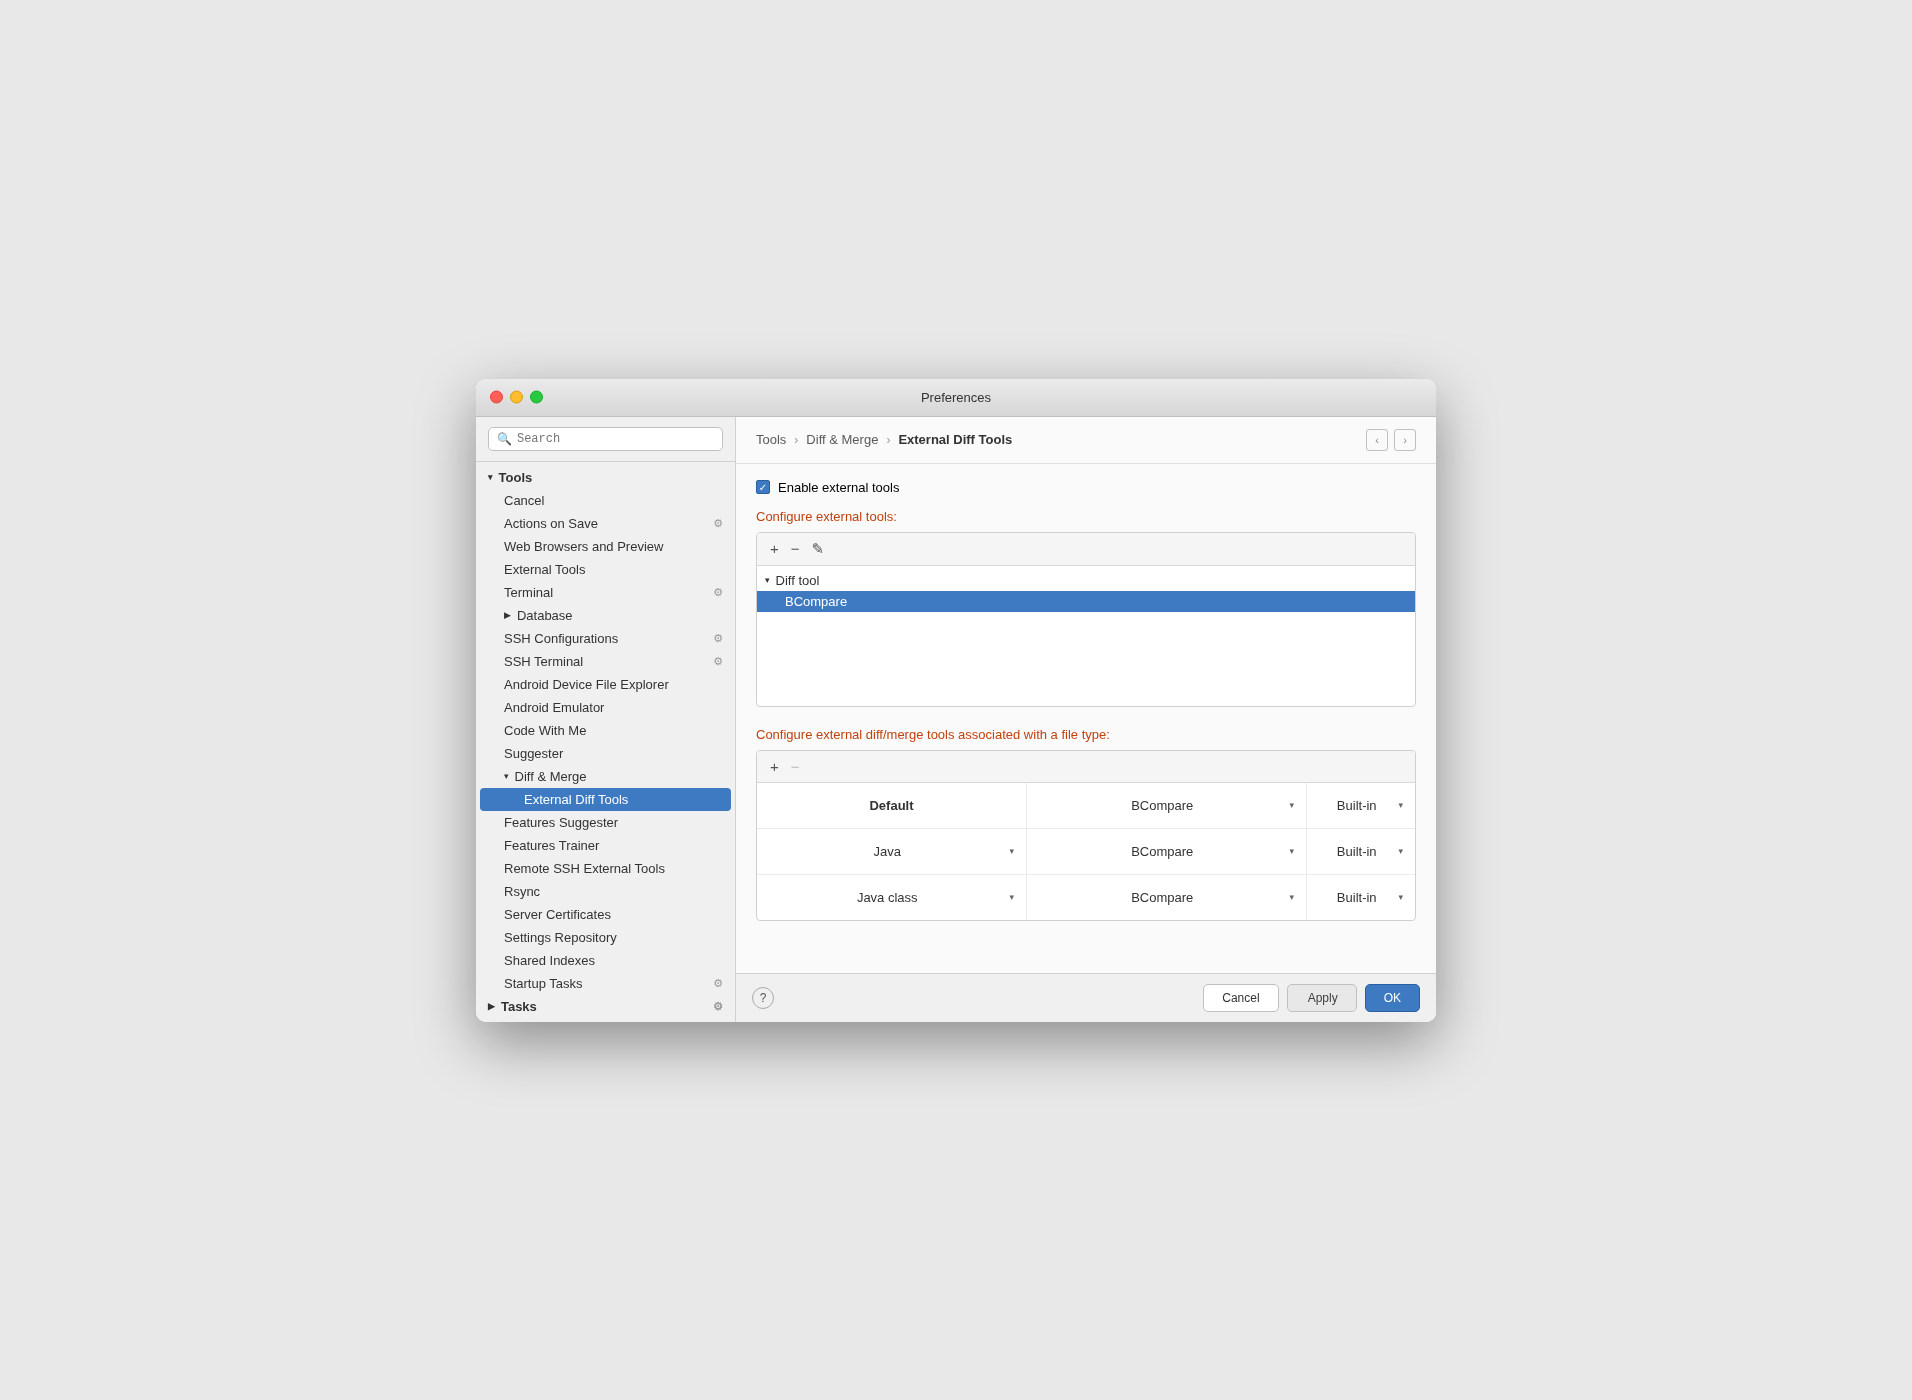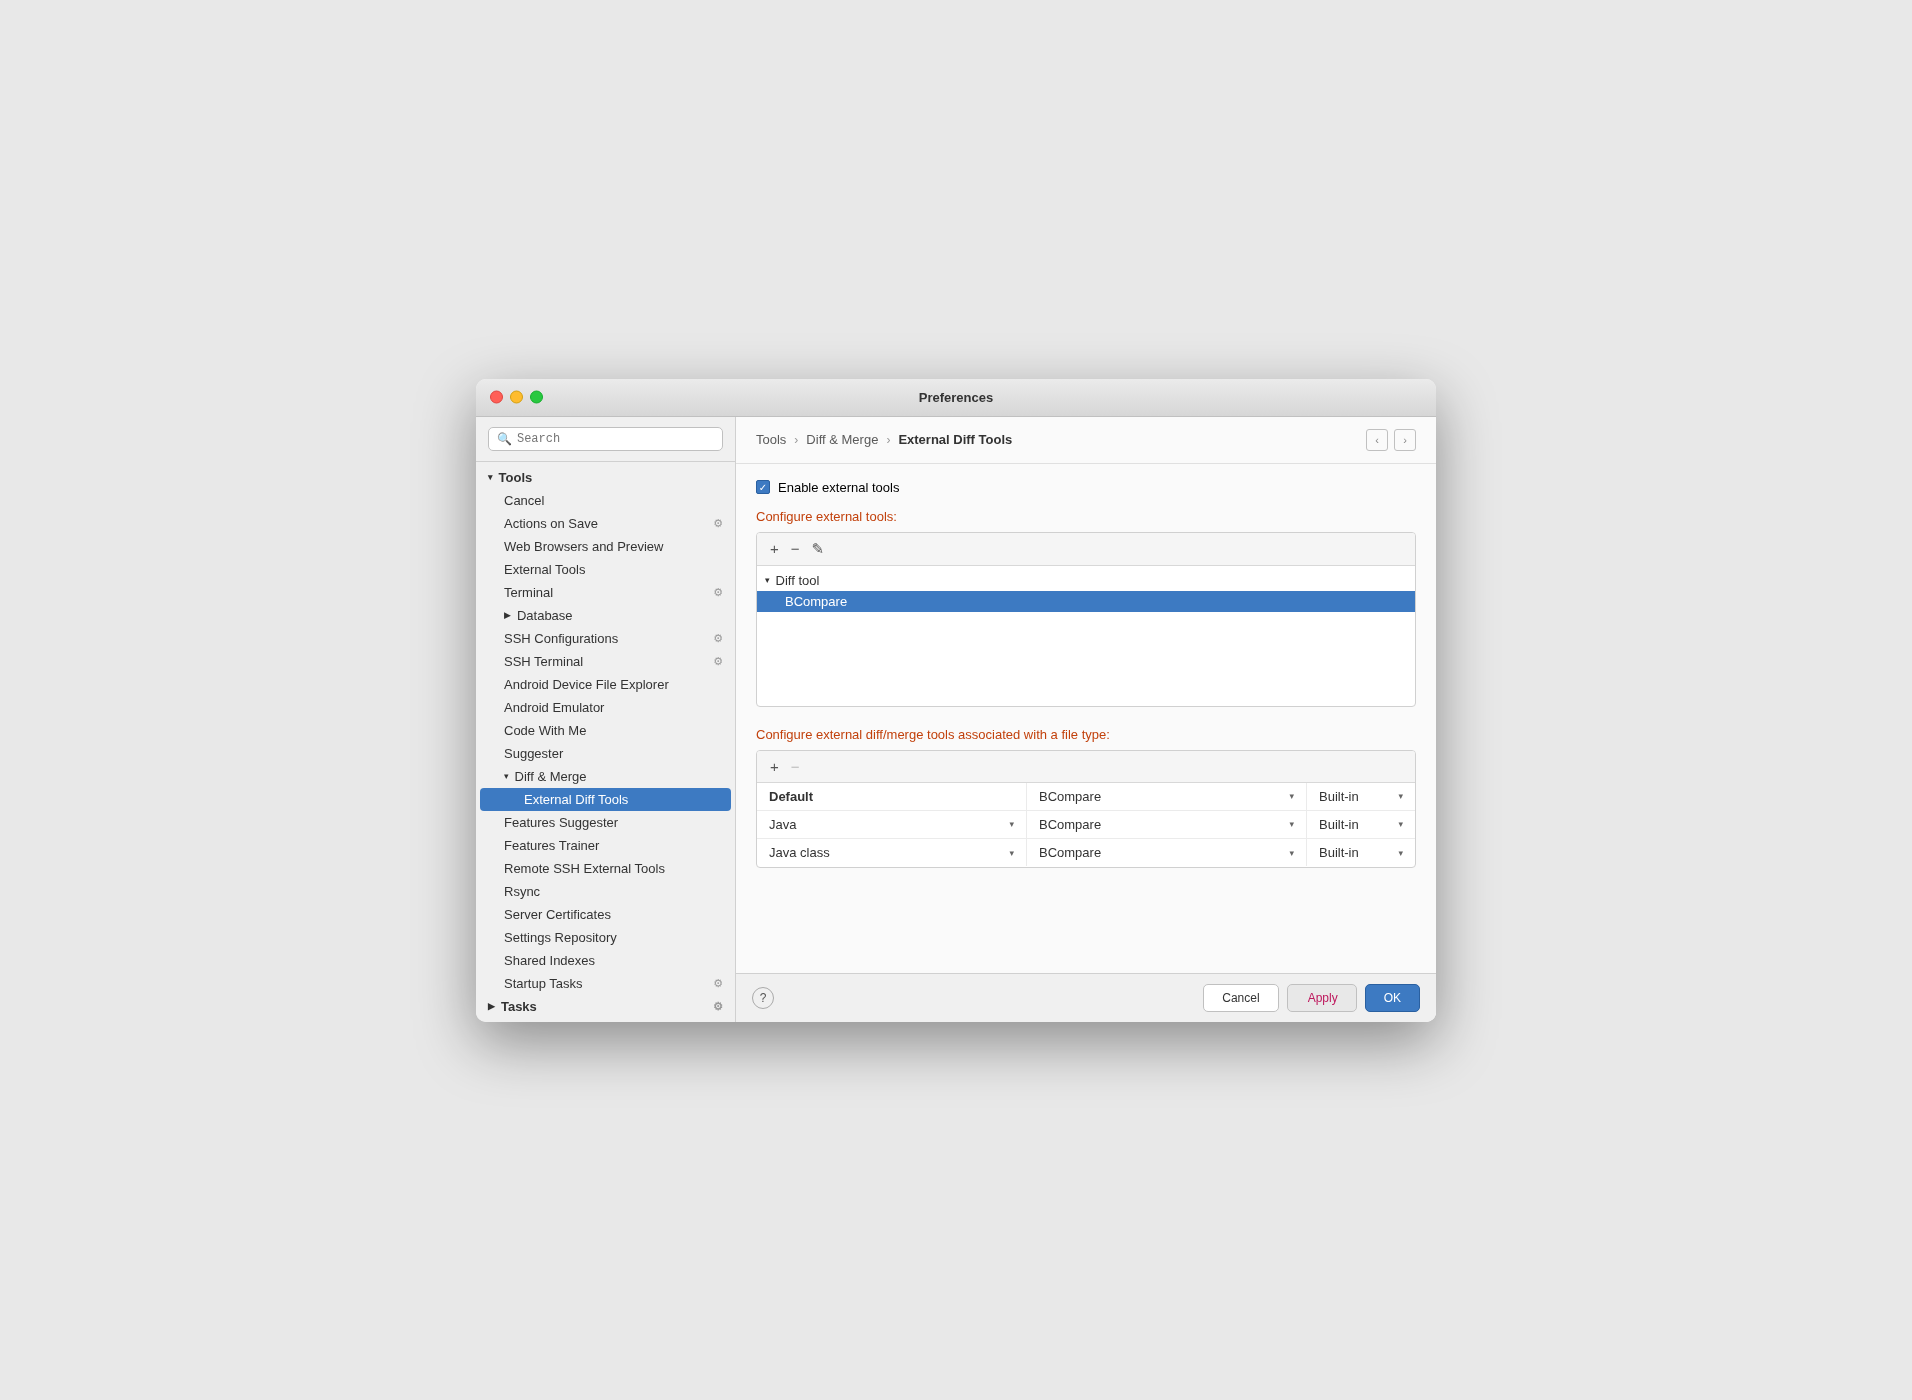--- a/index.html
+++ b/index.html
@@ -43,21 +43,21 @@
       width: 13px;
       height: 13px;
       border-radius: 50%;
       cursor: pointer;
     }
     .traffic-light.close { background: #ff5f57; border: 1px solid #e0443e; }
     .traffic-light.minimize { background: #febc2e; border: 1px solid #d4a010; }
     .traffic-light.maximize { background: #28c840; border: 1px solid #14ae2c; }
     .titlebar-title {
       font-size: 13px;
-      font-weight: 700;
+      font-weight: 400;
       color: #333;
     }
     .main-content {
       display: flex;
       flex: 1;
       overflow: hidden;
     }
     .sidebar {
       width: 260px;
       background: #f0f0f0;
@@ -289,27 +289,28 @@
     .table-header-cell:last-child { border-right: none; }
     .table-row {
       display: grid;
       grid-template-columns: 270px 280px 1fr;
       border-bottom: 1px solid #ebebeb;
       min-height: 28px;
       align-items: center;
     }
     .table-row:last-child { border-bottom: none; }
     .table-cell {
-      padding: 6px 12px;
+      padding: 15px 12px;
       font-size: 13px;
       color: #333;
       border-right: 1px solid #ebebeb;
       display: flex;
       align-items: center;
       gap: 4px;
+      text-align: center;
     }
     .table-cell:last-child { border-right: none; }
     .table-cell .cell-value { flex: 1; }
     .dropdown-arrow {
       font-size: 9px;
       color: #666;
       cursor: pointer;
     }
     .table-cell.bold .cell-value { font-weight: 700; }
     .bottom-bar {
@@ -345,21 +346,21 @@
       border: 1px solid;
     }
     .btn-cancel {
       background: white;
       border-color: #c0c0c0;
       color: #333;
     }
     .btn-apply {
       background: #e8e8e8;
       border-color: #c0c0c0;
-      color: #be185d;
+      color: #404040;
       cursor: default;
       padding-left: 20px;
     }
     .btn-ok {
       background: #3d7ac2;
       border-color: #2a60a0;
       color: white;
     }
     .filetable-body { min-height: 80px; }
   </style>

